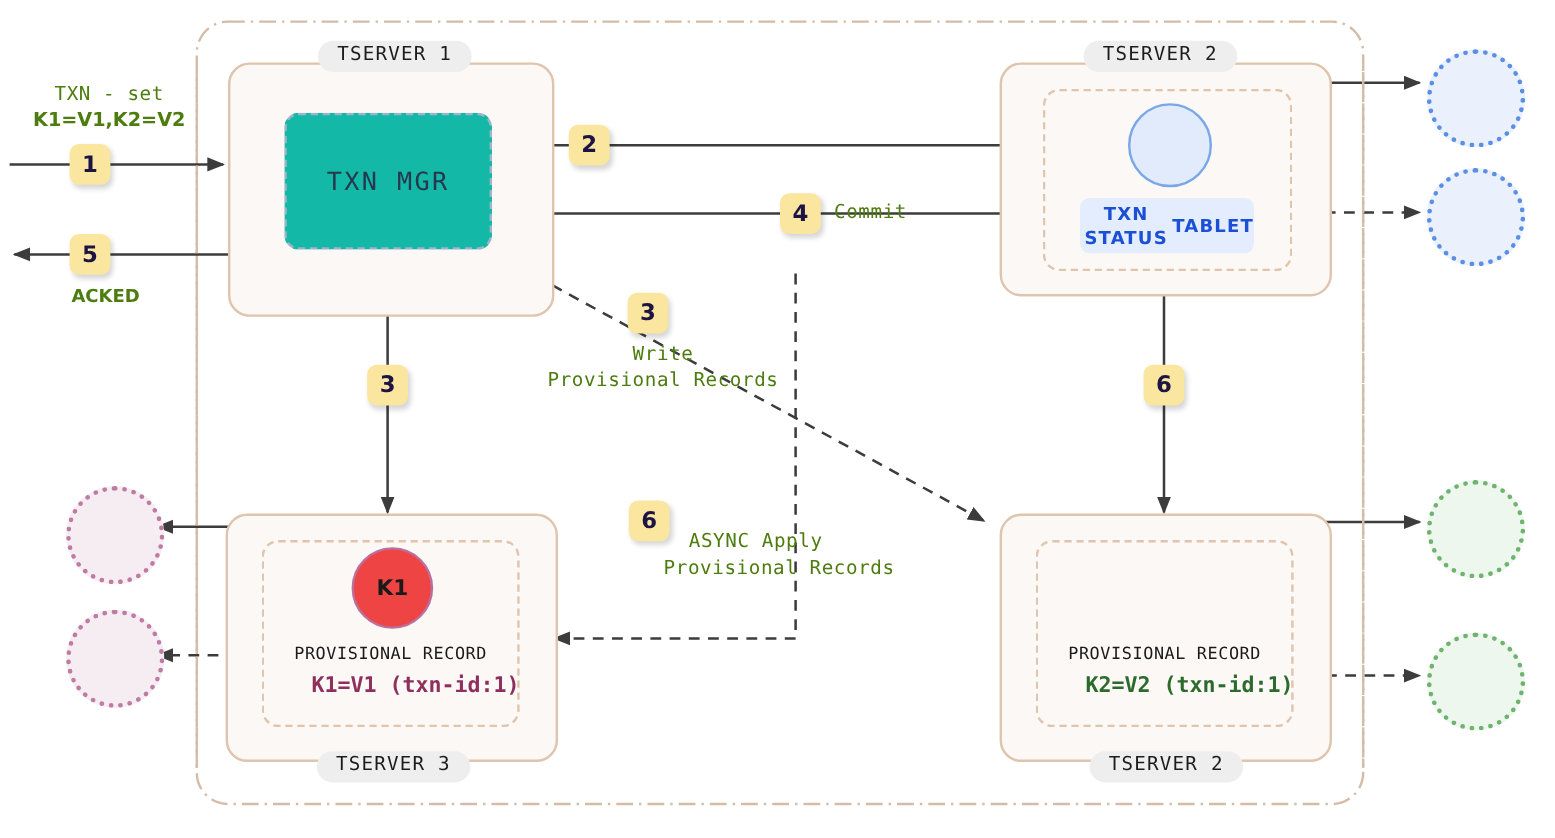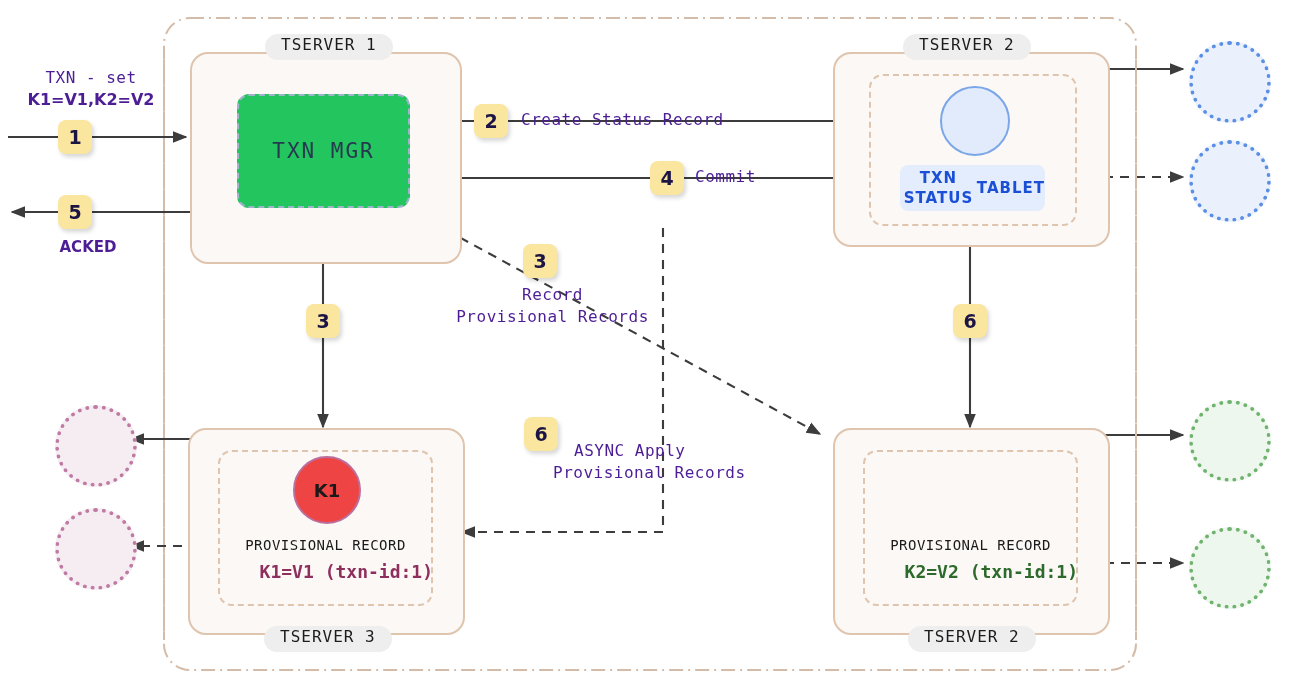--- a/index.html
+++ b/index.html
@@ -31,21 +31,21 @@
   
   .inner-dashdot{
     position:absolute;
     border:2px dashed #dfc4ae;
     border-radius:14px;
     box-sizing:border-box;
     background:transparent;
   }
   .txnmgr{
     position:absolute;
-    background:#22c55e;
+    background:#14b8a6;
     border:2px dashed #9fb4cb;
     border-radius:12px;
     box-sizing:border-box;
     display:flex;align-items:center;justify-content:center;
     color:#263850;
     font-family:"DejaVu Sans Mono",monospace;
     font-size:21px;
     letter-spacing:2px;
   }
 
@@ -62,21 +62,21 @@
     font-weight:bold;
     font-size:19px;
     z-index:8;
   }
 
   
   .lbl{
     position:absolute;
     font-family:"DejaVu Sans Mono",monospace;
     font-size:16px;
-    color:#4c1d95;
+    color:#4d7c0f;
     white-space:pre;
     letter-spacing:0.5px;
     z-index:7;
   }
   .lbl.center{text-align:center;}
   .lbl.bold{font-weight:bold;font-family:"DejaVu Sans",sans-serif;letter-spacing:0px;}
 
   
   .kcircle{
     position:absolute;
@@ -232,22 +232,21 @@
 
   <div class="badge" style="left:58px;top:120px;">1</div>
   <div class="badge" style="left:58px;top:195px;">5</div>
   <div class="badge" style="left:474px;top:104px;">2</div>
   <div class="badge" style="left:650px;top:161px;">4</div>
   <div class="badge" style="left:523px;top:244px;">3</div>
   <div class="badge" style="left:306px;top:304px;">3</div>
   <div class="badge" style="left:953px;top:304px;">6</div>
   <div class="badge" style="left:524px;top:417px;">6</div>
 
-  <div class="lbl" style="left:521px;top:110px;">Create Status Record</div>
   <div class="lbl" style="left:695px;top:167px;">Commit</div>
 
-  <div class="lbl center" style="left:445px;top:285px;width:215px;">Record</div>
+  <div class="lbl center" style="left:445px;top:285px;width:215px;">Write</div>
   <div class="lbl center" style="left:445px;top:307px;width:215px;">Provisional Records</div>
 
   <div class="lbl center" style="left:574px;top:441px;width:190px;text-align:left;">ASYNC Apply</div>
   <div class="lbl center" style="left:553px;top:463px;width:215px;text-align:left;">Provisional Records</div>
 
 </div>
 
 </body></html>

